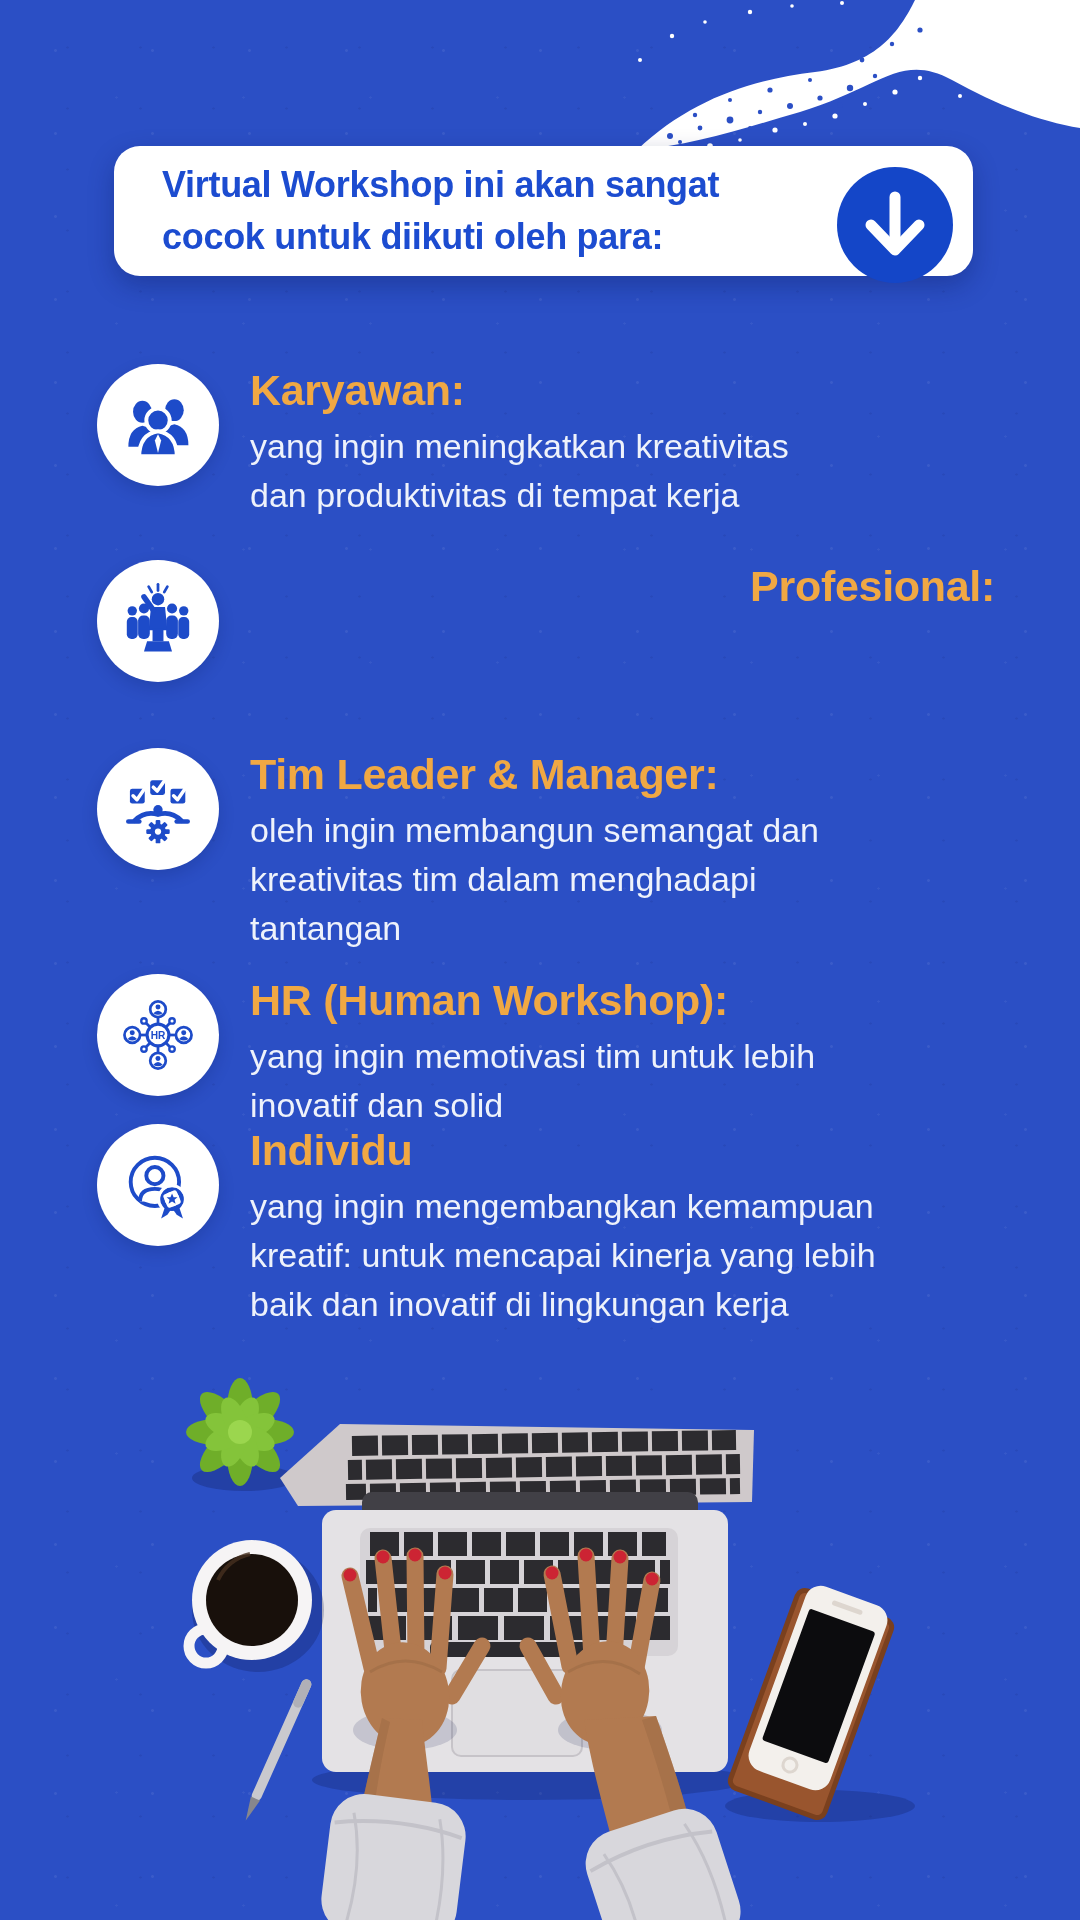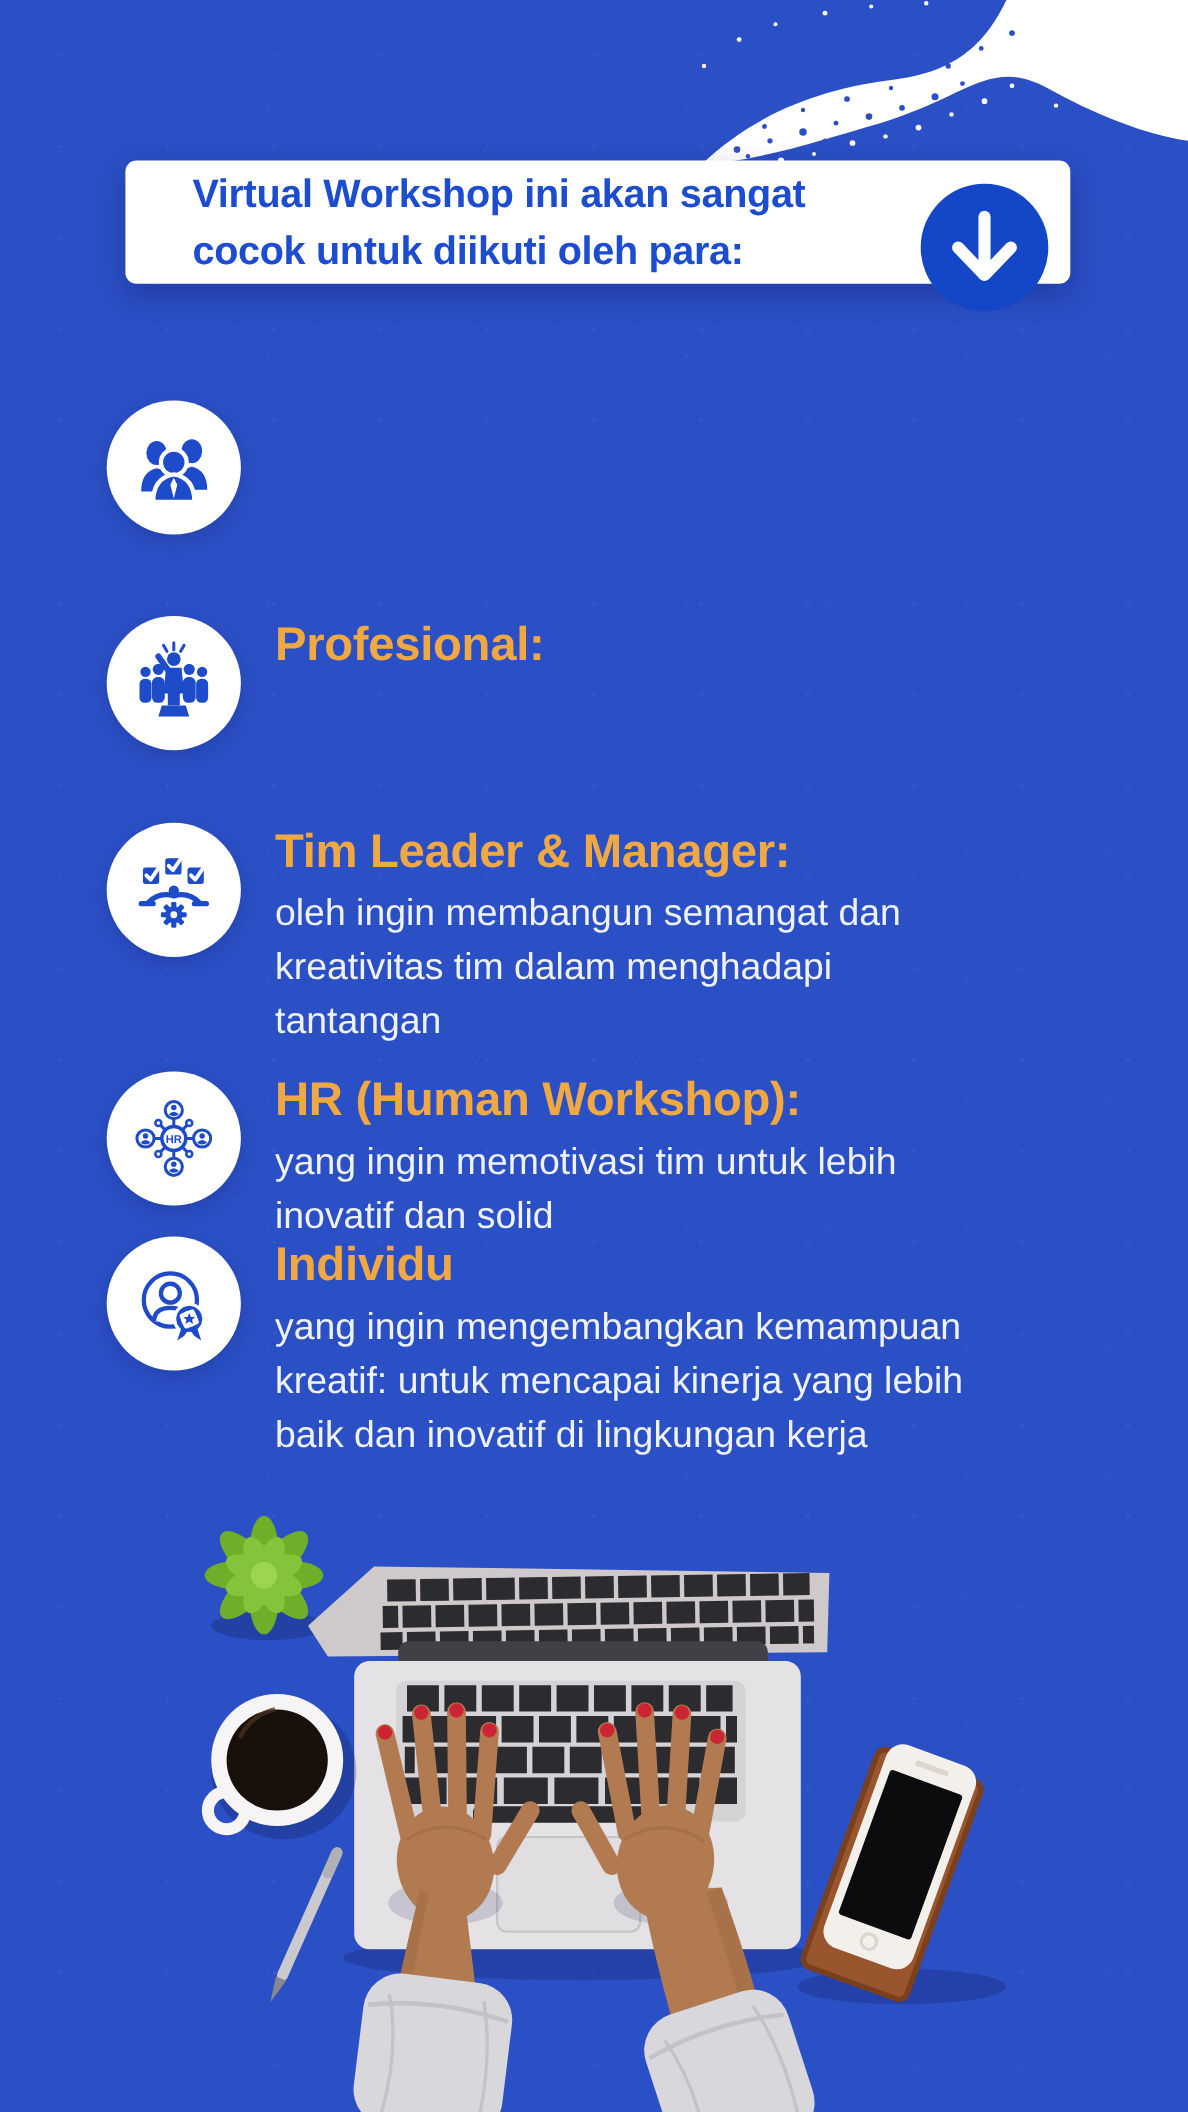--- a/index.html
+++ b/index.html
@@ -13,38 +13,38 @@
       radial-gradient(rgba(255,255,255,0.07) 1.2px, transparent 1.8px),
       radial-gradient(rgba(10,20,80,0.10) 1px, transparent 1.6px),
       radial-gradient(rgba(255,255,255,0.05) 1px, transparent 1.5px);
     background-size:97px 83px, 73px 61px, 127px 113px;
     background-position:7px 9px, 31px 17px, 53px 41px;
   }
 
   .swoosh { position:absolute; left:610px; top:0; width:470px; height:170px; }
 
   .header-card {
-    position:absolute; left:114px; top:146px; width:859px; height:112px;
-    background:#ffffff; border-radius:10px;
+    position:absolute; left:114px; top:146px; width:859px; height:130px;
+    background:#ffffff; border-radius:26px;
     box-shadow:0 10px 26px rgba(8,20,80,0.30);
-    display:flex; align-items:center;padding-left:13px;
+    display:flex; align-items:center;
   }
   .header-title {
     margin-left:48px; font-size:36px; font-weight:bold; color:#1c4cd0;
     line-height:1.44; letter-spacing:-0.3px;
   }
   .header-title span { display:block; white-space:nowrap; }
   .arrow-button {
     position:absolute; right:20px; top:21px; width:116px; height:116px;
     border-radius:50%; background:#1446c8; border:none; cursor:pointer;
     display:flex; align-items:center; justify-content:center;
   }
 
   .audience-item { position:absolute; left:97px; display:flex; align-items:flex-start; }
-  .item-1 { top:364px; } .item-2 { top:560px; } .item-3 { top:748px; }
+  .item-1 { top:364px; } .item-2 { top:560px;text-align:right; } .item-3 { top:748px; }
   .item-4 { top:974px; } .item-5 { top:1124px; }
   .icon-circle {
     flex:0 0 auto; width:122px; height:122px; border-radius:50%; background:#ffffff;
     display:flex; align-items:center; justify-content:center;
     box-shadow:0 6px 16px rgba(8,20,80,0.18);
   }
   .item-text { margin-left:31px; width:745px; padding-top:2px; }
   .item-title {
     font-size:43px; font-weight:bold; color:#f0a843; line-height:1.15;
     margin-bottom:7px; white-space:nowrap; letter-spacing:-0.3px;
@@ -127,20 +127,27 @@
           <ellipse cx="30" cy="33" rx="12" ry="14"></ellipse>
           <path d="M12 78 Q12 55 30 51 Q48 55 48 78 Z"></path>
           <ellipse cx="71" cy="31" rx="12" ry="14"></ellipse>
           <path d="M53 76 Q53 53 71 49 Q89 53 89 76 Z"></path>
         </g>
         <circle cx="50" cy="44" r="15" fill="#1d4bc9" stroke="#ffffff" stroke-width="5"></circle>
         <path d="M26 90 Q26 62 50 58 Q74 62 74 90 Z" fill="#1d4bc9" stroke="#ffffff" stroke-width="5"></path>
         <polygon points="50,62 46,70 50,86 54,70" fill="#ffffff"></polygon>
       </svg>
     </div>
+    <div class="item-text">
+      <div class="item-title">Karyawan:</div>
+      <div class="item-desc">
+        <span>yang ingin meningkatkan kreativitas</span>
+        <span>dan produktivitas di tempat kerja</span>
+      </div>
+    </div>
   </div>
 
   <div class="audience-item item-2">
     <div class="icon-circle">
       <svg width="78" height="78" viewBox="0 0 100 100" aria-hidden="true">
         <g stroke="#1d4bc9" stroke-width="3.5" stroke-linecap="round">
           <line x1="42" y1="13" x2="38" y2="6"></line>
           <line x1="50" y1="11" x2="50" y2="3"></line>
           <line x1="58" y1="13" x2="62" y2="6"></line>
         </g>

